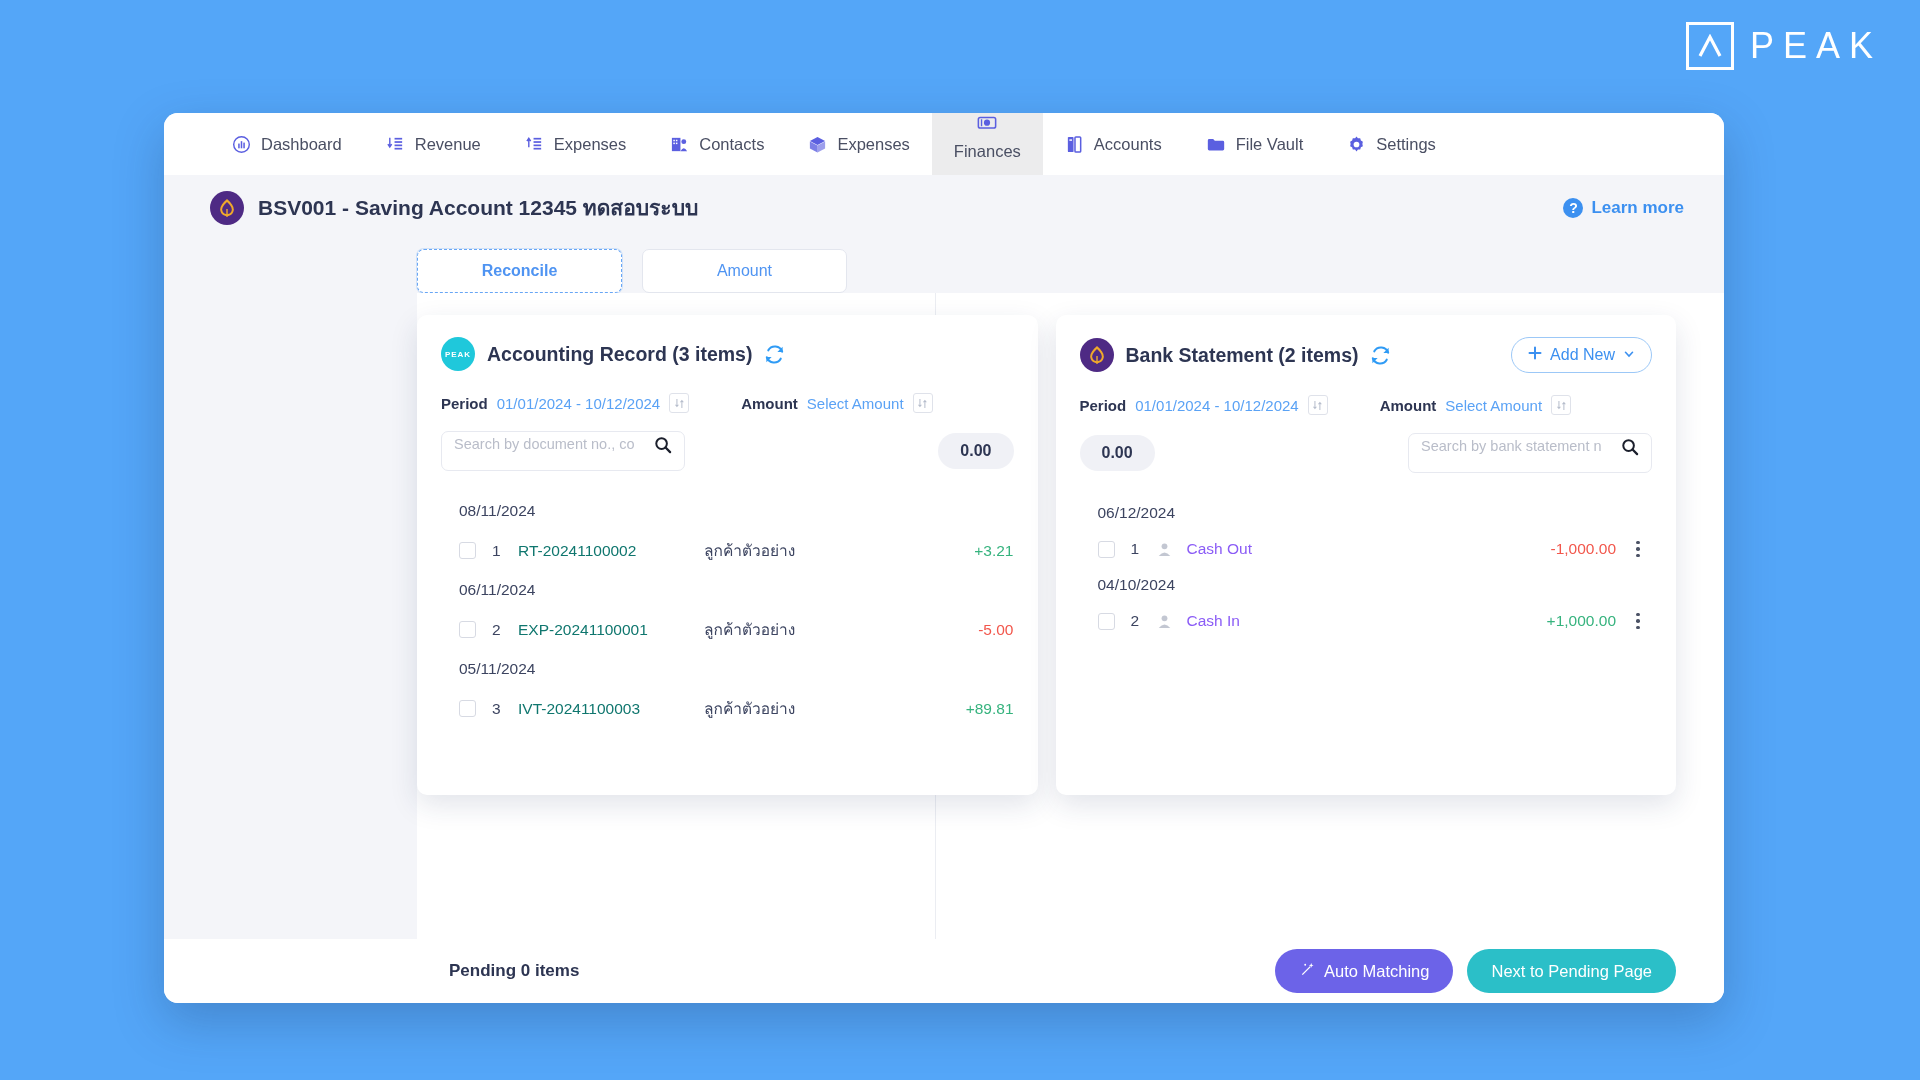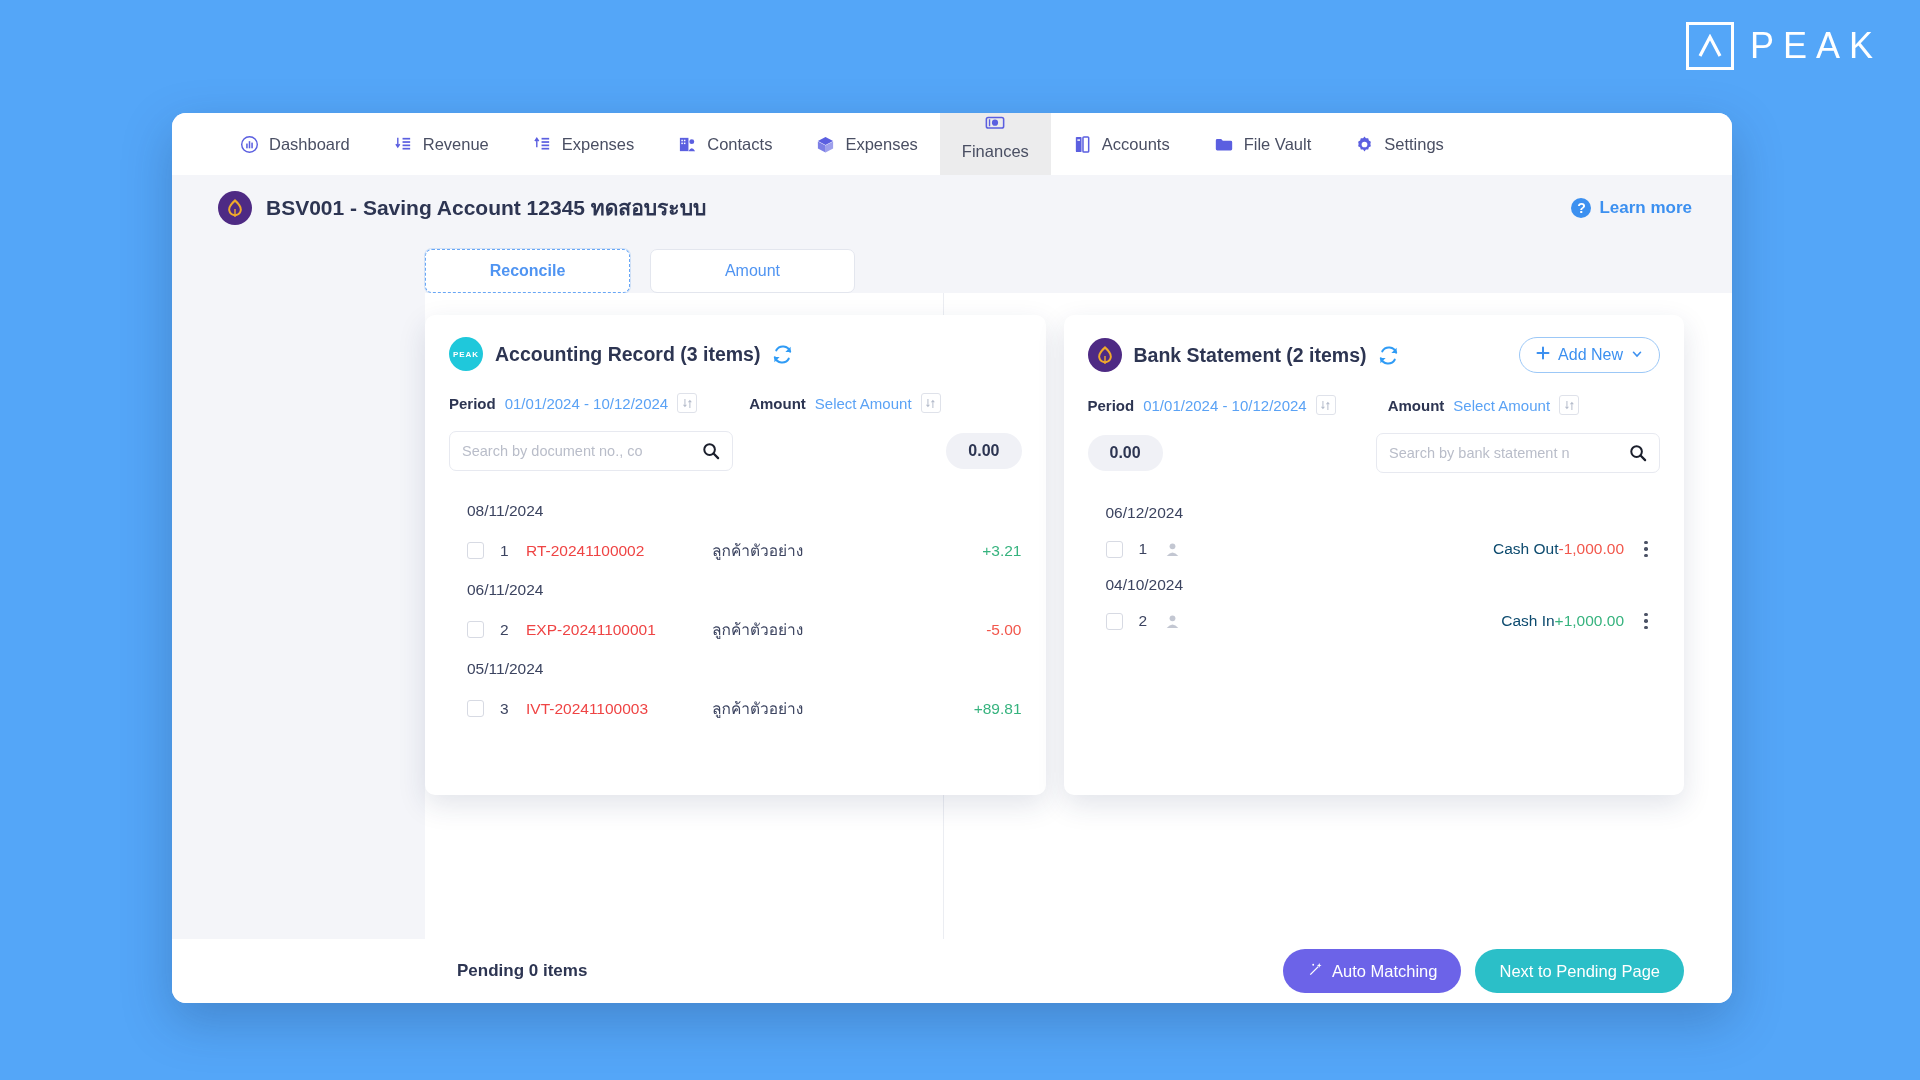--- a/index.html
+++ b/index.html
@@ -23,21 +23,21 @@
   }
   #brand-logo .mark svg { display: block; }
   #brand-logo .word {
     color: #ffffff; font-size: 36px; letter-spacing: 9px;
     font-weight: 400; line-height: 1; padding-left: 2px;
   }
 
   
   #app-window {
     position: absolute;
-    left: 172px; top: 113px;
+    left: 164px; top: 113px;
     width: 1560px; height: 890px;
     background: #f4f5f9;
     border-radius: 14px;
     box-shadow: 0 18px 50px rgba(20,40,80,.25);
     overflow: hidden;
     display: flex; flex-direction: column;
   }
 
   
   #top-nav {
@@ -166,23 +166,23 @@
     color: #b6bdcc; cursor: pointer; flex: none;
   }
   .filter-gap { width: 34px; flex: none; }
 
   .search-row {
     display: flex; align-items: center;
     margin-top: 18px;
   }
   .search-row.reverse { flex-direction: row-reverse; }
   .search-box {
-    width: 284px; height: 40px;
+    width: 244px; height: 40px;
     border: 1px solid #e7e9f0; border-radius: 7px;
-    display: flex; align-items: center;
+    display: flex; align-items: flex-start;
     padding: 4px 12px; background: #fff;
   }
   .search-box input {
     border: none; outline: none; flex: 1 1 auto;
     font-family: inherit; font-size: 14.5px; color: #2d3552;
     background: transparent; min-width: 0;
   }
   .search-box input::placeholder { color: #b9bdc9; }
   .search-box .mag { color: #1b1f2c; flex: none; display: flex; }
   .amount-pill {
@@ -201,25 +201,25 @@
   .tx-row {
     display: flex; align-items: center;
     padding: 9px 0 9px 18px;
     font-size: 15.5px;
   }
   .tx-check {
     width: 17px; height: 17px; border: 1.5px solid #d7dae3; border-radius: 3px;
     background: #fff; flex: none; cursor: pointer;
   }
   .tx-index { width: 42px; padding-left: 16px; color: #3c4460; flex: none; }
-  .tx-doc { color: #ef4444; width: 186px; flex: none; cursor: pointer; }
+  .tx-doc { color: #0f766e; width: 186px; flex: none; cursor: pointer; }
   .tx-party { color: #3c4460; flex: 1 1 auto; }
   .tx-person {
-    display: flex; align-items: center; gap: 23px;
-    color: #0c4a6e; flex: 1 1 auto; justify-content: space-between;
+    display: flex; align-items: center; gap: 15px;
+    color: #8b5cf6; flex: 1 1 auto;
   }
   .tx-person .avatar-ic { color: #c3c7d2; display: flex; }
   .tx-amount { font-size: 15.5px; text-align: right; white-space: nowrap; }
   .tx-amount.pos { color: #36b37e; }
   .tx-amount.neg { color: #f2574c; }
   .tx-kebab {
     width: 28px; display: flex; align-items: center; justify-content: center;
     color: #4b5265; flex: none; cursor: pointer; margin-left: 8px;
   }
   .kebab-dot { width: 3.5px; height: 3.5px; border-radius: 50%; background: #4b5265; display:block; }

